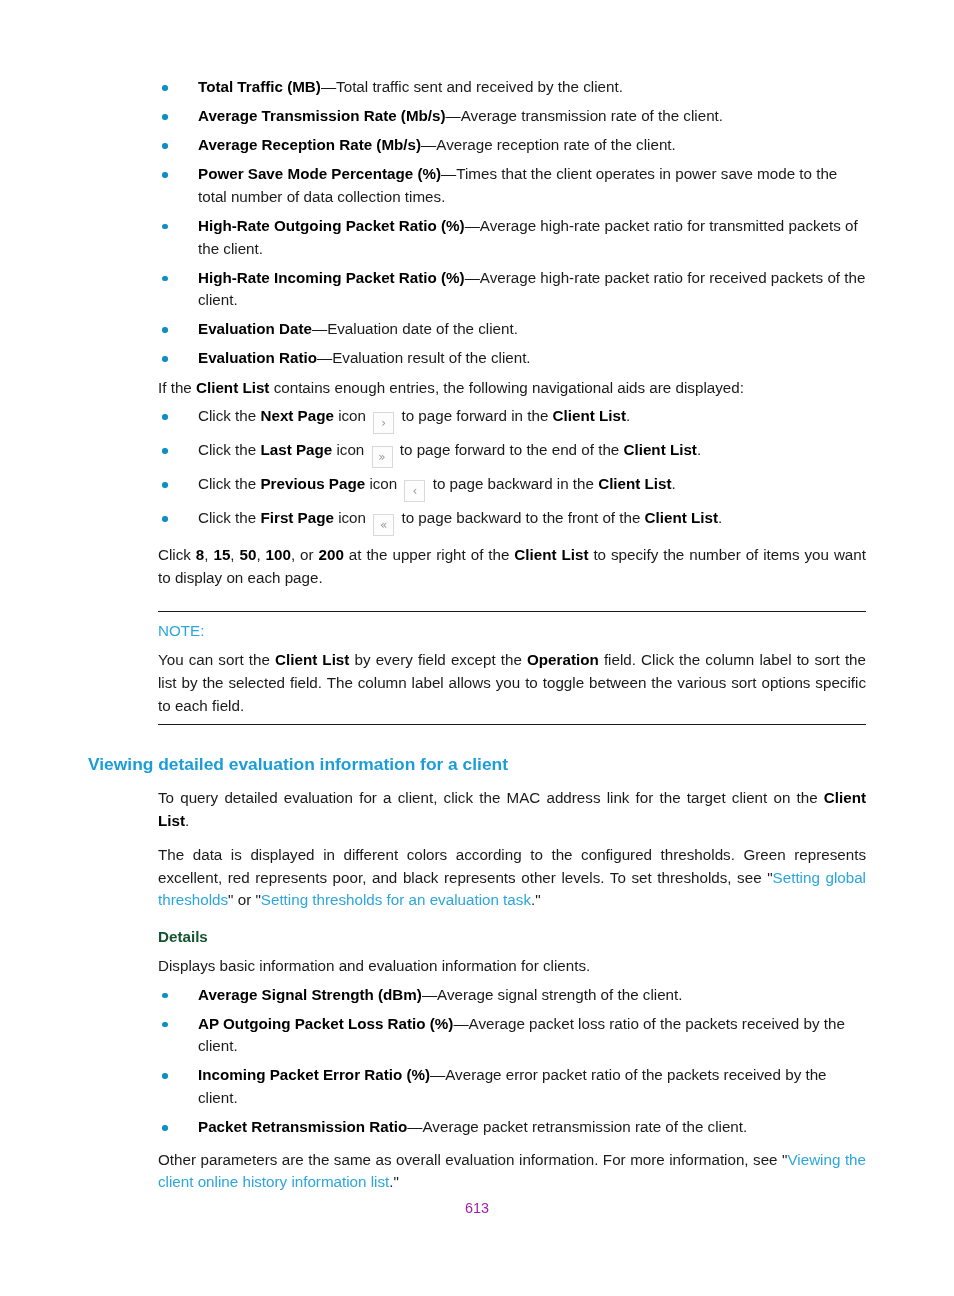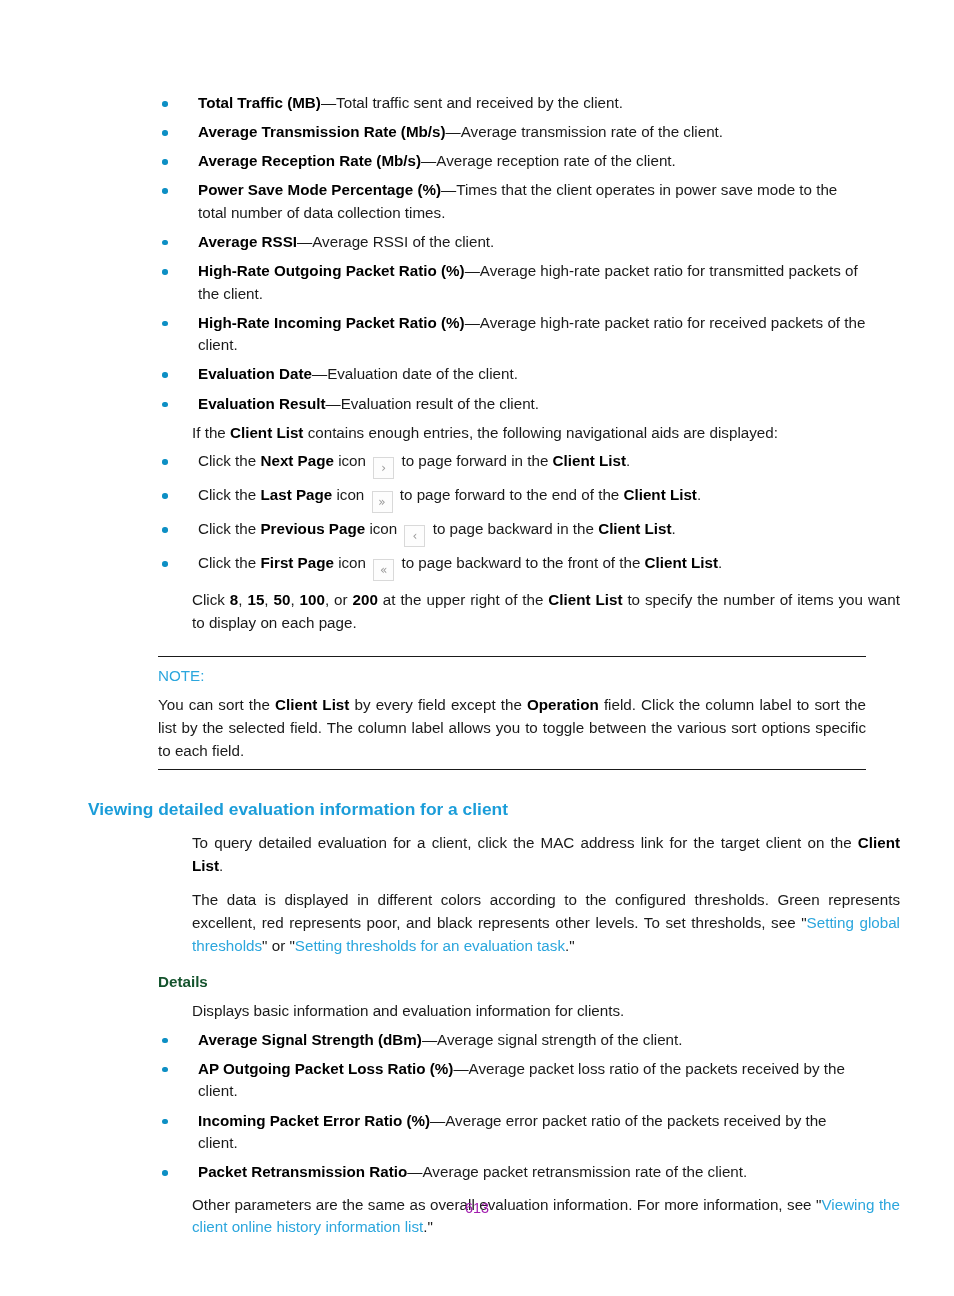--- a/index.html
+++ b/index.html
@@ -18,34 +18,34 @@
   .page {
     position: absolute;
     left: 0; top: 0;
     width: 954px;
     height: 1296px;
     padding: 0;
   }
   .content {
     position: absolute;
     left: 88px;
-    top: 92px;
+    top: 76px;
     width: 780px;
   }
 
   
   .para {
     font-size: 15.2px;
     line-height: 22.6px;
     color: #1a1a1a;
     margin: 0 0 6px 0;
     text-align: justify;
   }
   .para.indent {
-    margin-left: 104px;
+    margin-left: 70px;
     width: 708px;
   }
   b, .b {
     font-weight: bold;
     color: #000;
   }
   .lnk {
     color: #2ba6dd;
   }
 
@@ -147,25 +147,24 @@
 <body>
 
 <div class="page">
   <div class="content">
 
     <ul class="blist" id="metrics-list">
         <li><span class="bullet"></span><b>Total Traffic (MB)</b><span>—</span><span>Total traffic sent and received by the client.</span></li>
         <li><span class="bullet"></span><b>Average Transmission Rate (Mb/s)</b><span>—</span><span>Average transmission rate of the client.</span></li>
         <li><span class="bullet"></span><b>Average Reception Rate (Mb/s)</b><span>—</span><span>Average reception rate of the client.</span></li>
         <li><span class="bullet"></span><b>Power Save Mode Percentage (%)</b><span>—</span><span>Times that the client operates in power save mode to the total number of data collection times.</span></li>
-        <li><span class="bullet"></span><b>Average RSSI</b><span>—</span><span>Average RSSI of the client.</span></li>
         <li><span class="bullet"></span><b>High-Rate Outgoing Packet Ratio (%)</b><span>—</span><span>Average high-rate packet ratio for transmitted packets of the client.</span></li>
         <li><span class="bullet"></span><b>High-Rate Incoming Packet Ratio (%)</b><span>—</span><span>Average high-rate packet ratio for received packets of the client.</span></li>
         <li><span class="bullet"></span><b>Evaluation Date</b><span>—</span><span>Evaluation date of the client.</span></li>
-        <li><span class="bullet"></span><b>Evaluation Result</b><span>—</span><span>Evaluation result of the client.</span></li>
+        <li><span class="bullet"></span><b>Evaluation Ratio</b><span>—</span><span>Evaluation result of the client.</span></li>
       </ul>
 
     <p class="para indent">
       <span>If the </span><b>Client List</b><span> contains enough entries, the following navigational aids are displayed:</span>
     </p>
 
     <ul class="blist tight" id="nav-list">
         <li><span class="bullet"></span><span>Click the </span><b>Next Page</b><span> icon </span><span class="navicon">›</span><span> to page forward in the </span><b>Client List</b><span>.</span></li>
         <li><span class="bullet"></span><span>Click the </span><b>Last Page</b><span> icon </span><span class="navicon">»</span><span> to page forward to the end of the </span><b>Client List</b><span>.</span></li>
         <li><span class="bullet"></span><span>Click the </span><b>Previous Page</b><span> icon </span><span class="navicon">‹</span><span> to page backward in the </span><b>Client List</b><span>.</span></li>

